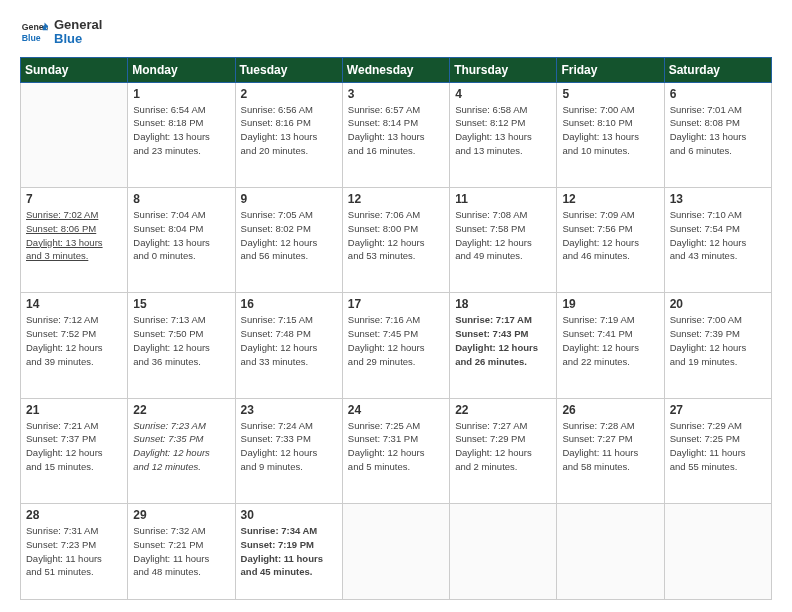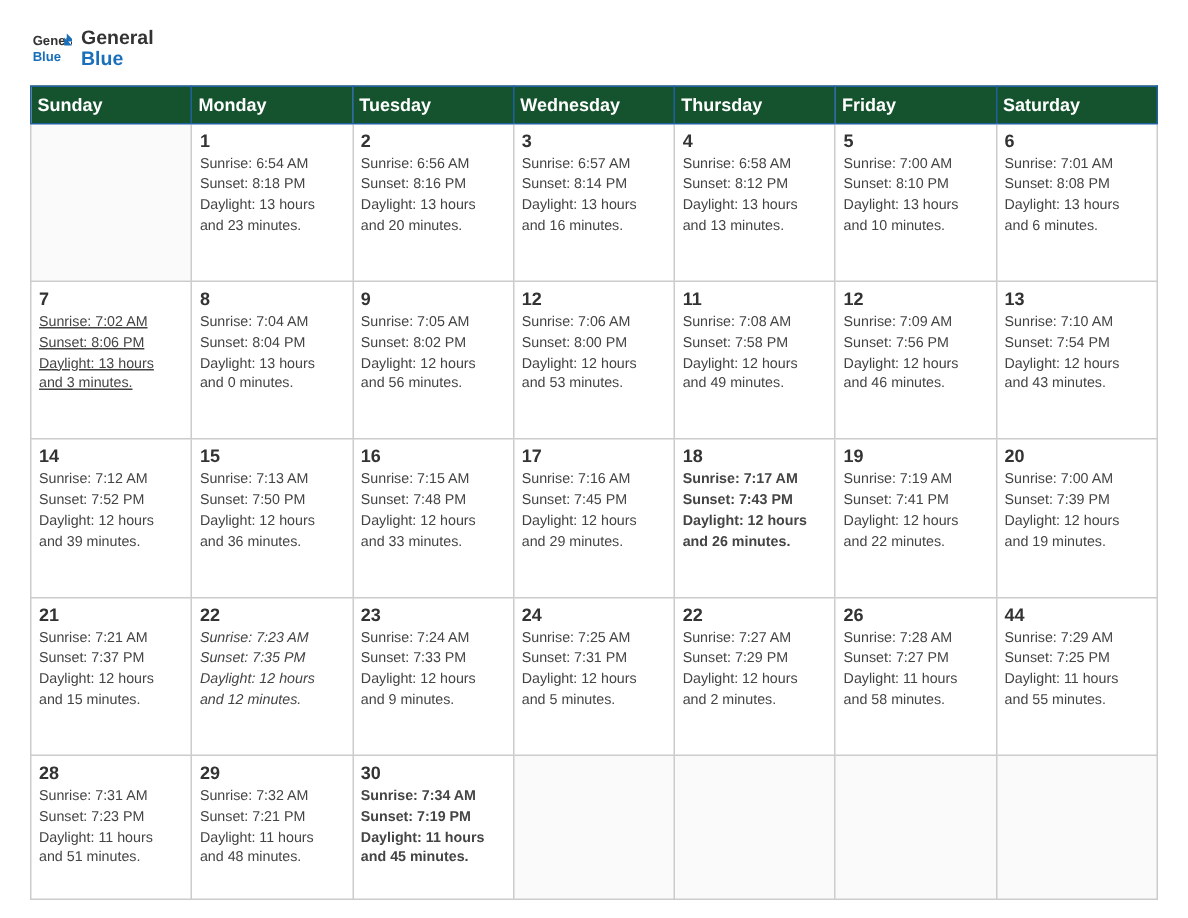--- a/index.html
+++ b/index.html
@@ -308,21 +308,21 @@
 and 2 minutes.</div>
           </td>
           <td>
             <div class="day-number">26</div>
             <div class="day-info" style="white-space: pre-line;">Sunrise: 7:28 AM
 Sunset: 7:27 PM
 Daylight: 11 hours
 and 58 minutes.</div>
           </td>
           <td>
-            <div class="day-number">44</div>
+            <div class="day-number">27</div>
             <div class="day-info" style="white-space: pre-line;">Sunrise: 7:29 AM
 Sunset: 7:25 PM
 Daylight: 11 hours
 and 55 minutes.</div>
           </td>
         </tr>
         <tr class="last-row">
           <td>
             <div class="day-number">28</div>
             <div class="day-info" style="white-space: pre-line;">Sunrise: 7:31 AM

